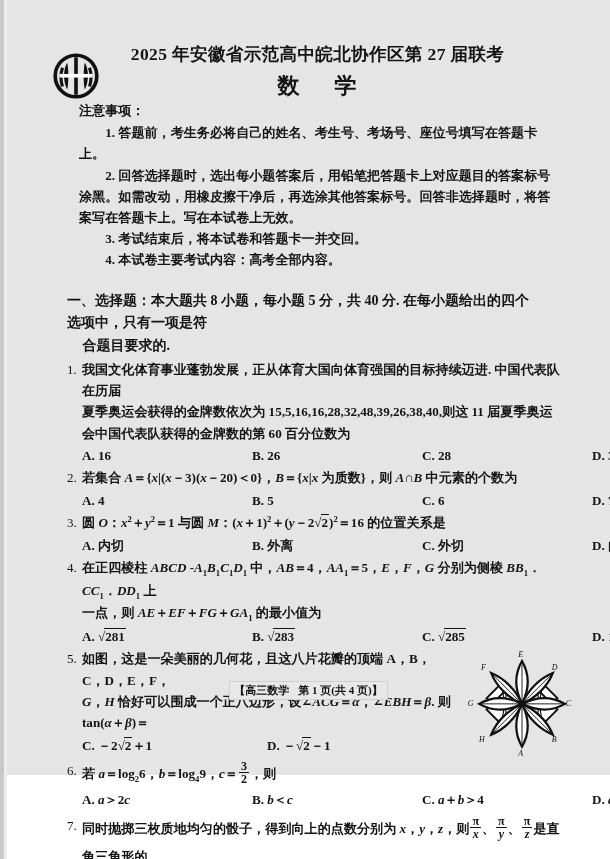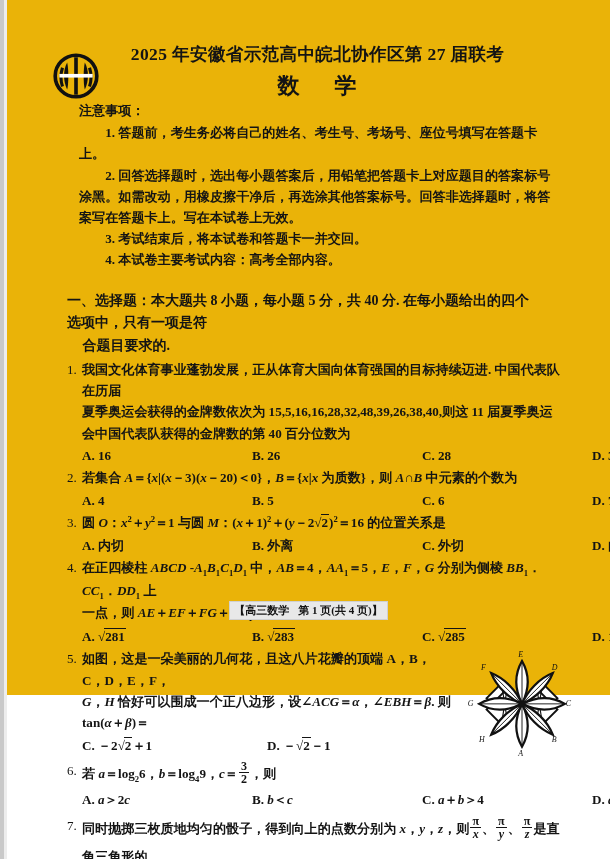--- a/index.html
+++ b/index.html
@@ -21,22 +21,22 @@
   }
   .page-edge-left2 {
     position: absolute;
     left: 4px; top: 0;
     width: 3px; height: 859px;
     background: #ededed;
   }
   .sheet {
     position: absolute;
     left: 7px; top: 0;
-    width: 603px; height: 695px;
-    background: #eab308;
+    width: 603px; height: 775px;
+    background: #e5e5e5;
   }
 
   
   .header {
     position: relative;
     padding-top: 44px;
     height: 78px;
   }
   .logo {
     position: absolute;
@@ -207,21 +207,21 @@
     <span class="cont">合题目要求的.</span>
   </div>
 
   <div class="questions">
 
     <div class="q">
       <span class="q-num">1.</span>
       <div class="q-body">
         <div class="q-line">我国文化体育事业蓬勃发展，正从体育大国向体育强国的目标持续迈进. 中国代表队在历届</div>
         <div class="q-line">夏季奥运会获得的金牌数依次为 15,5,16,16,28,32,48,39,26,38,40,则这 11 届夏季奥运</div>
-        <div class="q-line">会中国代表队获得的金牌数的第 40 百分位数为</div>
+        <div class="q-line">会中国代表队获得的金牌数的第 60 百分位数为</div>
       </div>
       <div class="opts">
         <span class="opt">A. 16</span>
         <span class="opt">B. 26</span>
         <span class="opt">C. 28</span>
         <span class="opt">D. 32</span>
       </div>
     </div>
 
     <div class="q">

